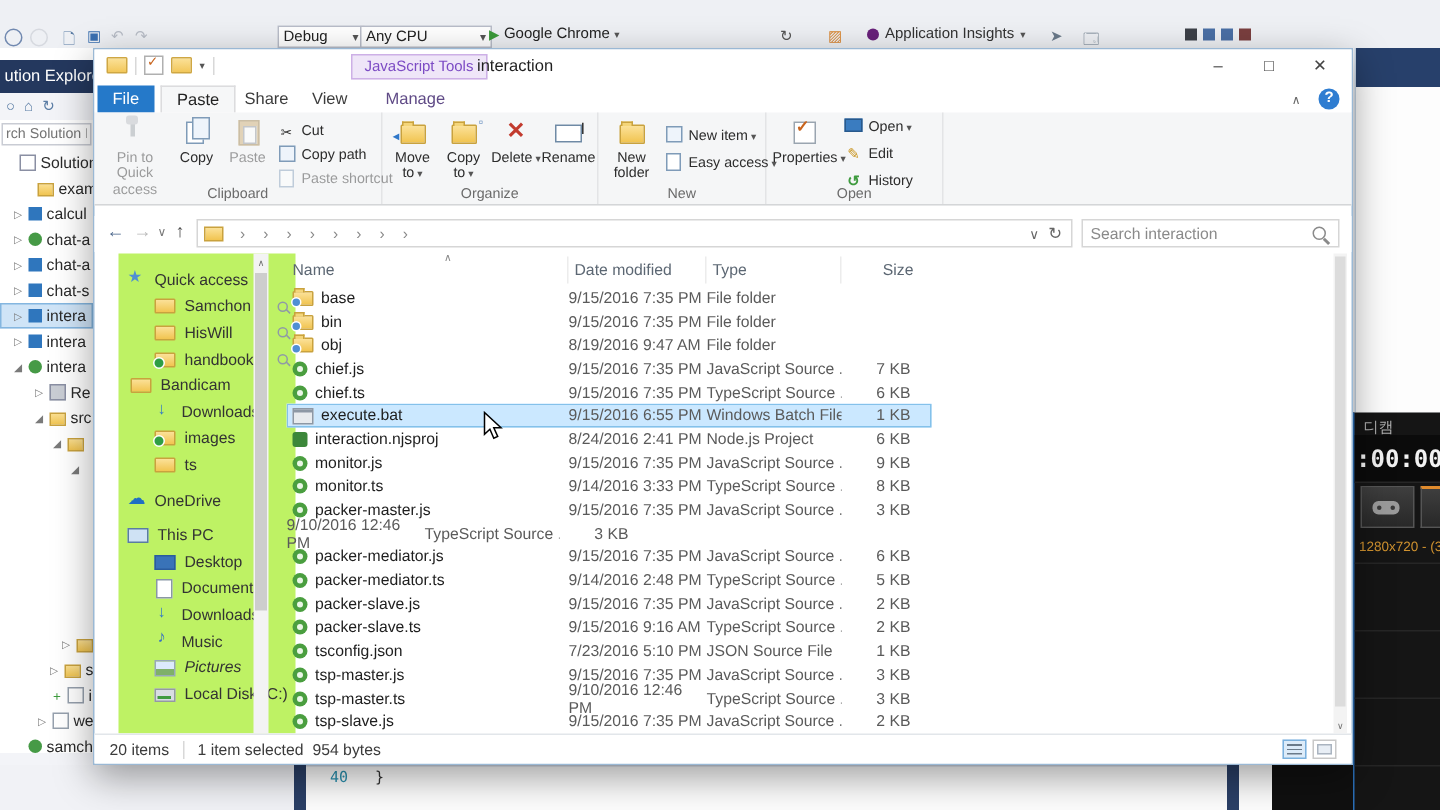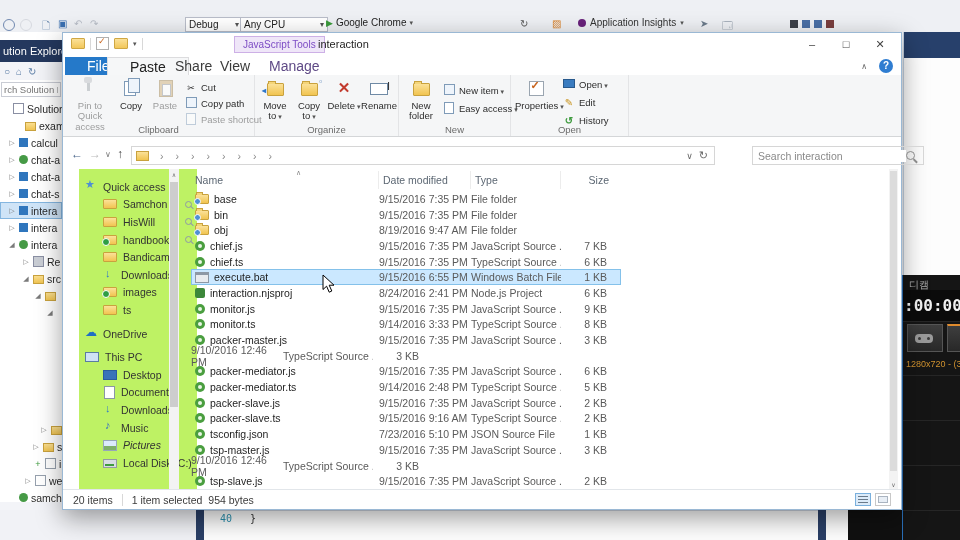--- a/index.html
+++ b/index.html
@@ -79,21 +79,21 @@
   .qfold{width:12px;height:9px;background:linear-gradient(#fbe198,#f2c75a);border:1px solid #cfa743;border-radius:1px;}
   .qsep{width:1px;height:12px;background:#d8d8d8;}
   .qcheck{width:11px;height:11px;background:#fff;border:1px solid #b0b0b0;position:relative;}
   .qcheck::after{content:"✓";position:absolute;left:1px;top:-2px;color:#c8641e;font-size:9px;}
   .qdd{font-size:7px;color:#555;}
   .apptools{position:absolute;left:171px;top:3px;height:15px;line-height:15px;padding:0 8px;background:#efe6f8;border:1px solid #cdb0e6;color:#7c4bc4;font-size:10px;}
   .wintitle{position:absolute;left:255px;top:5px;font-size:11px;color:#1e1e1e;}
   .wc{position:absolute;top:2px;width:30px;height:19px;text-align:center;line-height:19px;color:#444;font-size:11px;}
 
   .tabsrow{position:absolute;left:0;top:24px;width:100%;height:18px;background:#fff;}
-  .rtab{position:absolute;top:0;height:18px;line-height:18px;padding:0 22px;font-size:14px;color:#3c3c3c;}
+  .rtab{position:absolute;top:0;height:18px;line-height:18px;padding:0 10px;font-size:11px;color:#3c3c3c;}
   .t-file{background:#2579c9;color:#fff;}
   .t-active{background:#f6f7f8;border:1px solid #dcdcde;border-bottom:none;box-sizing:border-box;color:#222;}
   .t-manage{color:#5f4a86;}
   .rib-collapse{position:absolute;right:34px;top:5px;font-size:8px;color:#666;}
   .helpbtn{position:absolute;right:8px;top:2px;width:14px;height:14px;border-radius:50%;background:#2f7dd1;color:#fff;text-align:center;line-height:14px;font-size:10px;font-weight:bold;}
 
   .ribbon{position:absolute;left:0;top:42px;width:100%;height:62px;background:#f5f6f7;border-bottom:1px solid #d4d6d8;box-sizing:border-box;}
   .rgroup{position:absolute;top:0;height:61px;border-right:1px solid #e3e4e6;box-sizing:border-box;}
   .gcap{position:absolute;bottom:1px;left:0;width:100%;text-align:center;font-size:9.5px;color:#6b6b6b;}
   .bigbtn{position:absolute;top:3px;height:46px;text-align:center;font-size:9.5px;color:#2c2c2c;line-height:1.08;}
@@ -129,21 +129,21 @@
 
   
   .addrbar{position:absolute;left:0;top:111px;width:100%;height:24px;background:#fff;}
   .navg{position:absolute;top:3px;font-size:12px;color:#49658a;}
   .crumbbox{position:absolute;left:68px;top:2px;width:584px;height:19px;border:1px solid #d6d6d6;box-sizing:border-box;display:flex;align-items:center;padding-left:4px;}
   .crumbfold{width:11px;height:8px;background:linear-gradient(#fbe198,#f1c450);border:1px solid #c9a23e;margin-right:5px;flex:0 0 auto;}
   .crumbs{display:flex;align-items:center;white-space:nowrap;overflow:hidden;flex:1;}
   .crumb{font-size:10.5px;color:#333;}
   .crumb:not(:last-child)::after{content:"›";margin:0 6px;color:#888;}
   .crumbbox .boxg{flex:0 0 auto;font-size:9px;color:#666;margin-right:6px;}
-  .searchbox{position:absolute;left:658px;top:2px;width:172px;height:19px;border:1px solid #d6d6d6;box-sizing:border-box;display:flex;align-items:center;margin-left:31px;}
+  .searchbox{position:absolute;left:658px;top:2px;width:172px;height:19px;border:1px solid #d6d6d6;box-sizing:border-box;display:flex;align-items:center;}
   .searchbox input{border:0;outline:0;flex:1;font-size:10.5px;color:#444;padding:0 5px;font-family:"Liberation Sans",sans-serif;}
   .searchbox input::placeholder{color:#8a8a8a;}
   .mag{position:relative;width:7px;height:7px;border:1.5px solid #8a8a8a;border-radius:50%;margin-right:8px;flex:0 0 auto;}
   .mag::after{content:"";position:absolute;width:5px;height:1.5px;background:#8a8a8a;right:-4px;bottom:-2px;transform:rotate(45deg);}
 
   
   .navpane{position:absolute;left:16px;top:136px;width:118px;height:320px;background:#bef264;overflow:hidden;padding-top:9px;box-sizing:border-box;}
   .nav-row{position:relative;height:17.6px;display:flex;align-items:center;gap:6px;font-size:10.5px;color:#333;white-space:nowrap;}
   .nav-row.gap{margin-top:6px;}
   .nav-row .nico{width:12px;height:11px;flex:0 0 auto;position:relative;}
@@ -574,21 +574,21 @@
           <span class="nlabel">HisWill</span>
           <span class="nchev"></span>
           <span class="pinb"></span>
         </div>
         <div class="nav-row pin" data-icon="folder-sync" style="padding-left: 24px;">
           <span class="nico"></span>
           <span class="nlabel">handbook</span>
           <span class="nchev"></span>
           <span class="pinb"></span>
         </div>
-        <div class="nav-row" data-icon="folder" style="padding-left: 24px;">
+        <div class="nav-row" data-icon="folder" style="padding-left: 8px;">
           <span class="nico"></span>
           <span class="nlabel">Bandicam</span>
           <span class="nchev"></span>
 
         </div>
         <div class="nav-row" data-icon="downloads" style="padding-left: 24px;">
           <span class="nico"></span>
           <span class="nlabel">Downloads</span>
           <span class="nchev"></span>
 
@@ -810,20 +810,24 @@
         <div class="frow" data-icon="js">
           <span class="c-name">
             <span class="fico"></span>
             <span>tsp-master.js</span>
           </span>
           <span class="c-date">9/15/2016 7:35 PM</span>
           <span class="c-type">JavaScript Source ...</span>
           <span class="c-size">3 KB</span>
         </div>
         <div class="frow" data-icon="ts">
+          <span class="c-name">
+            <span class="fico"></span>
+            <span>tsp-master.ts</span>
+          </span>
           <span class="c-date">9/10/2016 12:46 PM</span>
           <span class="c-type">TypeScript Source ...</span>
           <span class="c-size">3 KB</span>
         </div>
         <div class="frow" data-icon="js">
           <span class="c-name">
             <span class="fico"></span>
             <span>tsp-slave.js</span>
           </span>
           <span class="c-date">9/15/2016 7:35 PM</span>

